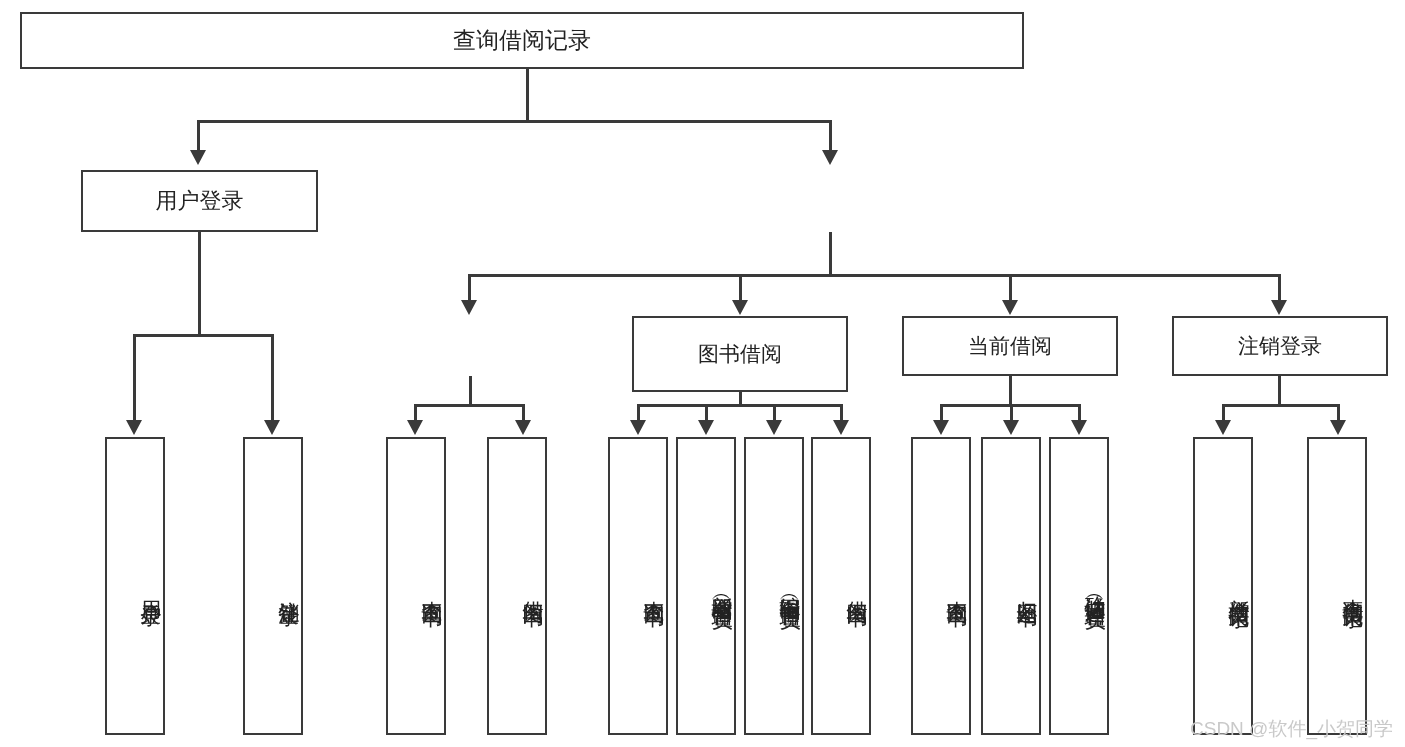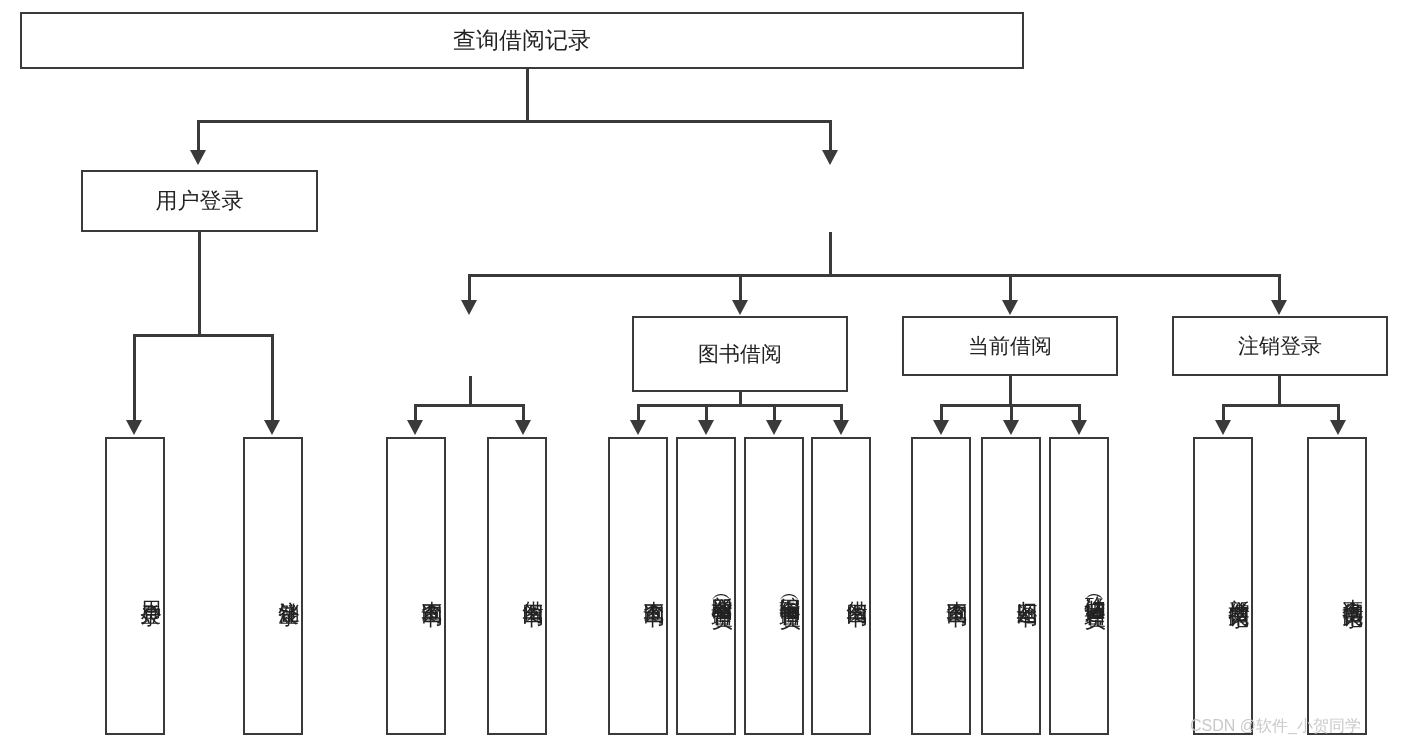--- a/index.html
+++ b/index.html
@@ -71,21 +71,21 @@
     height: 0;
     border-left: 8px solid transparent;
     border-right: 8px solid transparent;
     border-top: 15px solid #3a3a3a;
     z-index: 2;
   }
   
   #watermark {
     position: absolute;
     color: #c9c9c9;
-    font-size: 16px;
+    font-size: 19px;
     white-space: nowrap;
     z-index: 5;
     pointer-events: none;
   }
 </style>
 </head>
 <body>
 
 <div id="canvas">
 

